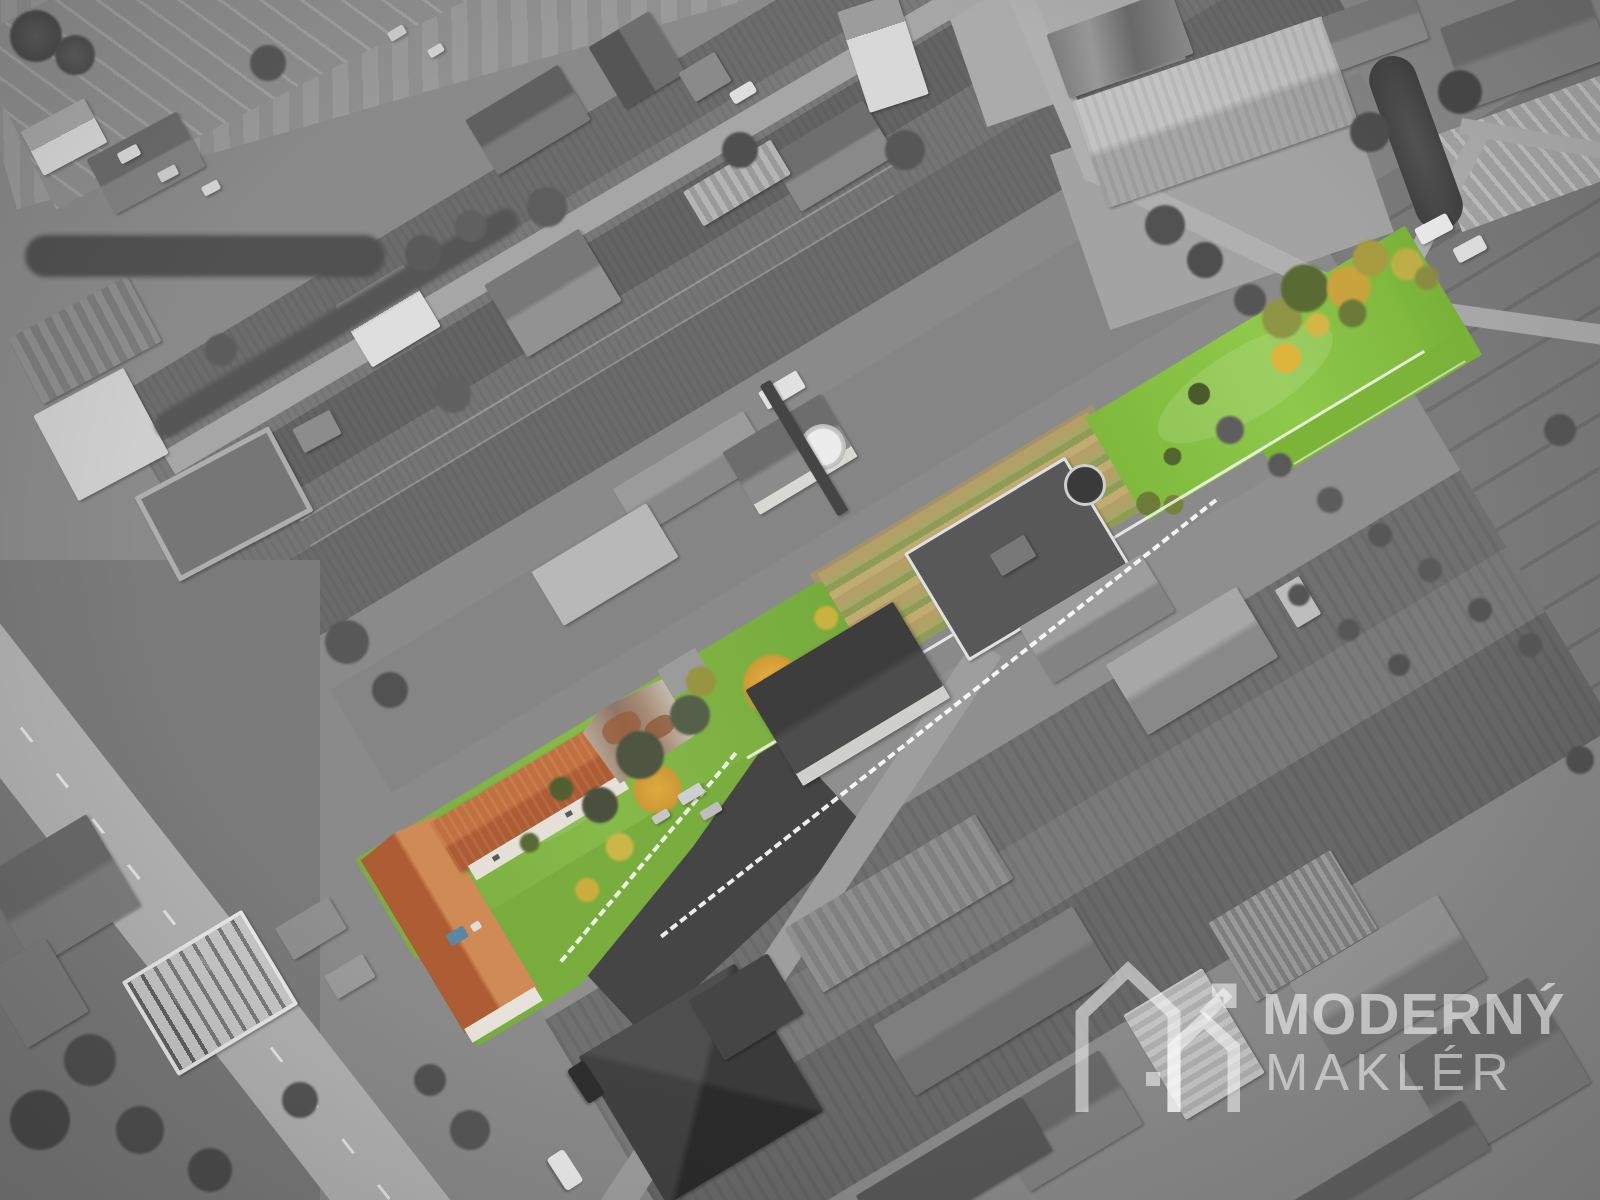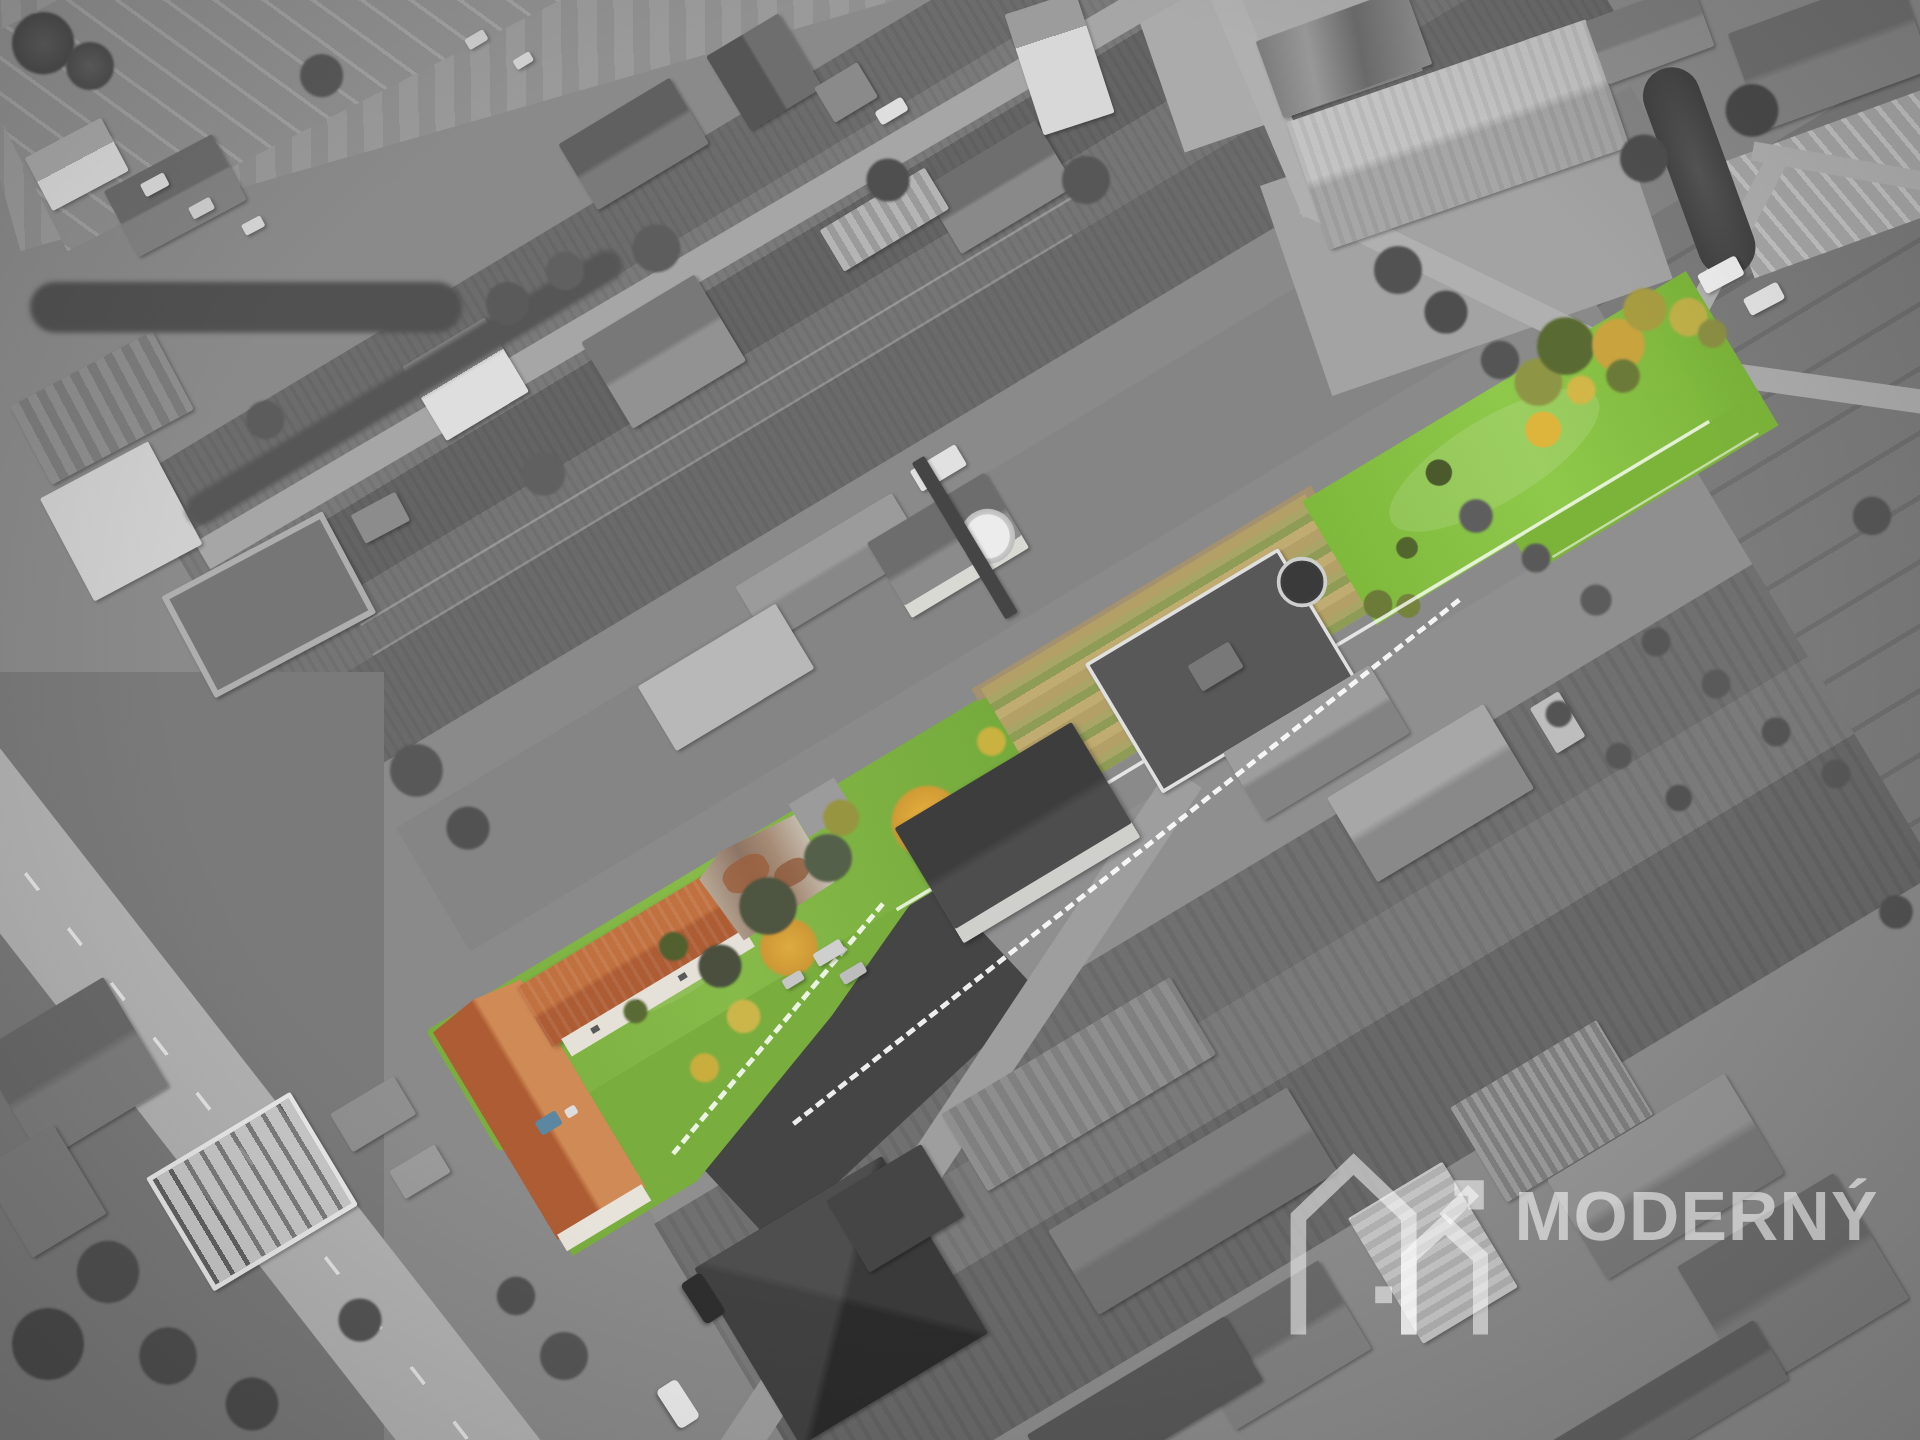--- a/index.html
+++ b/index.html
@@ -225,15 +225,16 @@
     <svg width="170" height="170" viewBox="0 0 170 170">
       <g fill="none" stroke="rgba(255,255,255,0.52)" stroke-width="13" stroke-miterlimit="10">
         <path d="M12 160 V62 L58 18 L104 62 V160"></path>
         <path d="M104 160 V96 L134 68 L164 96 V160"></path>
         <path d="M134 64 L158 40"></path>
         <path d="M142 38 H160 V56"></path>
       </g>
       <rect x="76" y="120" width="14" height="14" fill="rgba(255,255,255,0.52)"></rect>
     </svg>
     <div class="line1">MODERNÝ</div>
+    <div class="line2">MAKLÉR</div>
   </div>
 
 </div>
 
 </body></html>

